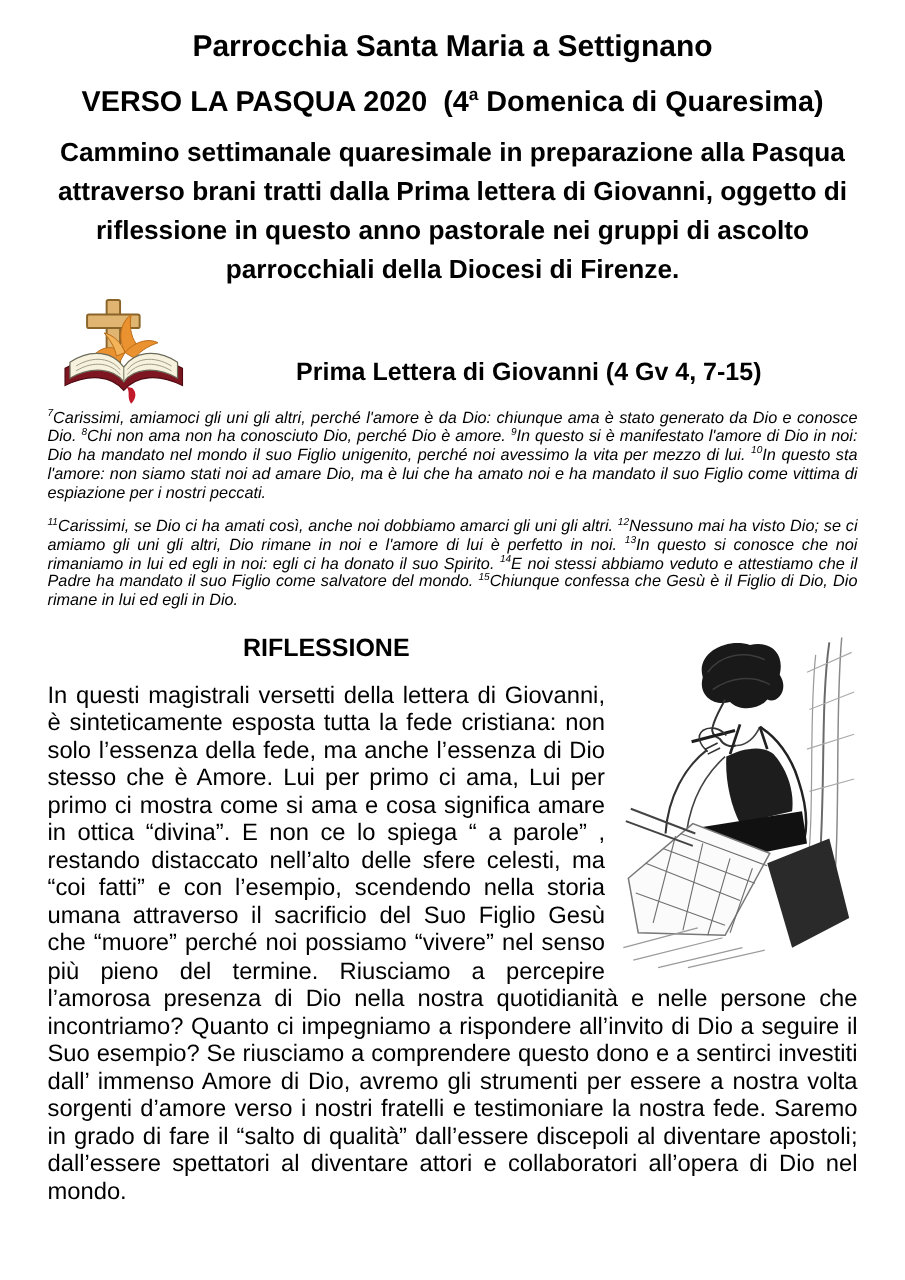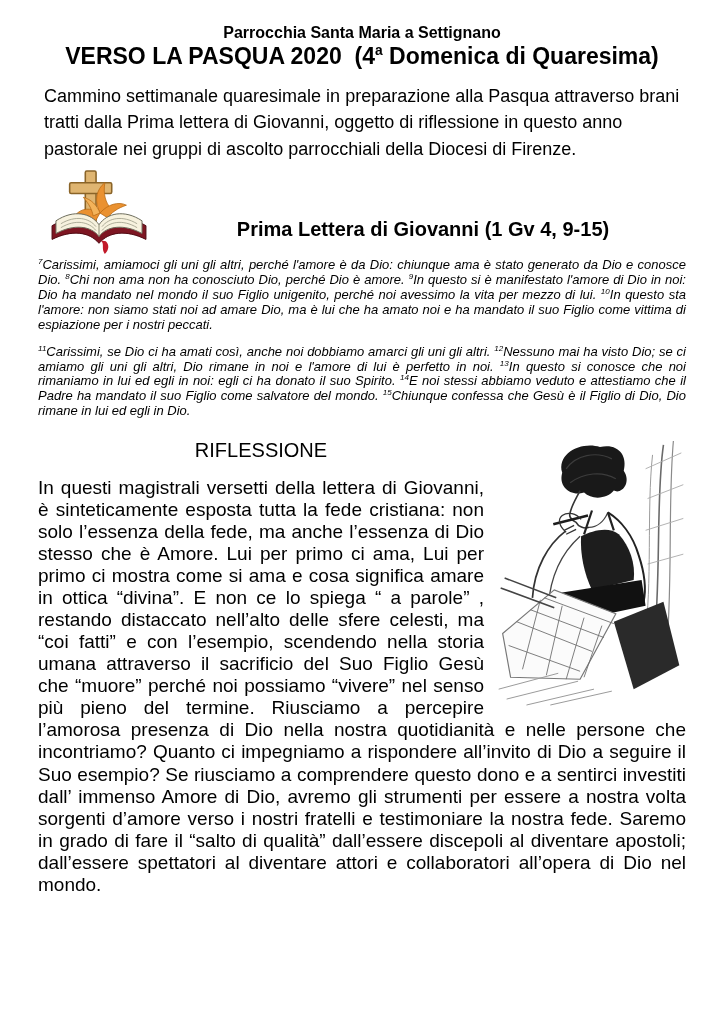--- a/index.html
+++ b/index.html
@@ -1,32 +1,32 @@
 <!DOCTYPE html>
 <html><head>
 <meta charset="utf-8">
 <style>
   html,body{margin:0;padding:0;background:#ffffff;}
   .page{
     width:724px;min-height:1024px;box-sizing:border-box;
     padding:24px 38px 10px;background:#ffffff;color:#000;
     font-family:"Liberation Sans",sans-serif;position:relative;overflow:hidden;
   }
-  .title{text-align:center;font-size:16px;font-weight:bold;margin:0 0 1px;}
+  .title{text-align:center;font-size:24px;font-weight:bold;margin:0 0 16px;}
   .subtitle{text-align:center;font-size:23px;font-weight:bold;color:#000000;margin:0 0 13px;}
   .subtitle sup{font-size:0.6em;}
-  .intro{text-align:left;font-size:18px;line-height:1.47;margin:0 6px 2px;}
+  .intro{text-align:center;font-size:21px;line-height:1.47;margin:0 6px 2px;font-weight:bold;}
   .scripture-icon{float:left;width:114px;height:90px;margin:4px 4px 0 4px;}
   .scripture-heading{text-align:center;font-size:20px;font-weight:bold;margin:0;padding-top:54px;}
   .verse{clear:left;text-align:justify;font-style:italic;font-size:13px;line-height:1.145;margin:8px 0 0;}
   .verse + .verse{margin-top:12px;}
   sup{line-height:0;font-size:0.62em;}
   .reflection{margin-top:20px;}
   .sketch{float:right;width:190px;height:270px;margin:0 0 8px 12px;}
-  .reflection-heading{text-align:center;font-size:20px;font-weight:normal;margin:0 0 15px;}
+  .reflection-heading{text-align:center;font-size:20px;font-weight:bold;margin:0 0 15px;}
   .reflection-text{text-align:justify;font-size:19px;line-height:1.16;margin:0;}
   svg{display:block;width:100%;height:100%;}
 </style>
 </head>
 <body>
 
 <div class="page">
 
   <h1 class="title">Parrocchia Santa Maria a Settignano</h1>
 
@@ -52,21 +52,21 @@
 
         <path d="M8,59 C28,47 48,51 56,63 C64,51 84,47 104,59 L104,73 C84,63 66,65 56,77 C46,65 28,63 8,73 Z" fill="#7e1622" stroke="#4e0a12" stroke-width="1"></path>
 
         <path d="M12,54 C30,42 48,46 56,58 C64,46 82,42 100,54 L100,67 C82,57 64,59 56,70 C48,59 30,57 12,67 Z" fill="#f7f2de" stroke="#6b6b5a" stroke-width="1"></path>
         <path d="M17,57 C32,48 46,51 53,60 M17,61 C32,52 46,55 53,64 M95,57 C80,48 66,51 59,60 M95,61 C80,52 66,55 59,64" stroke="#9a9a85" fill="none" stroke-width="0.8"></path>
         <line x1="56" y1="58" x2="56" y2="70" stroke="#8b8b74" stroke-width="1"></line>
 
         <path d="M58,74 C62,78 58,82 62,88 C66,84 67,79 63,75 Z" fill="#c21a2a"></path>
       </svg>
     </span>
-    <h3 class="scripture-heading">Prima Lettera di Giovanni (1 Gv 4, 9-15)</h3>
+    <h3 class="scripture-heading">Prima Lettera di Giovanni (4 Gv 4, 7-15)</h3>
 
     <p class="verse"><sup>7</sup>Carissimi, amiamoci gli uni gli altri, perché l'amore è da Dio: chiunque ama è stato generato da Dio e conosce Dio. <sup>8</sup>Chi non ama non ha conosciuto Dio, perché Dio è amore. <sup>9</sup>In questo si è manifestato l'amore di Dio in noi: Dio ha mandato nel mondo il suo Figlio unigenito, perché noi avessimo la vita per mezzo di lui. <sup>10</sup>In questo sta l'amore: non siamo stati noi ad amare Dio, ma è lui che ha amato noi e ha mandato il suo Figlio come vittima di espiazione per i nostri peccati.</p>
     <p class="verse"><sup>11</sup>Carissimi, se Dio ci ha amati così, anche noi dobbiamo amarci gli uni gli altri. <sup>12</sup>Nessuno mai ha visto Dio; se ci amiamo gli uni gli altri, Dio rimane in noi e l'amore di lui è perfetto in noi. <sup>13</sup>In questo si conosce che noi rimaniamo in lui ed egli in noi: egli ci ha donato il suo Spirito. <sup>14</sup>E noi stessi abbiamo veduto e attestiamo che il Padre ha mandato il suo Figlio come salvatore del mondo. <sup>15</sup>Chiunque confessa che Gesù è il Figlio di Dio, Dio rimane in lui ed egli in Dio.</p>
   </div>
 
   <div class="reflection">
     <span class="sketch">
       <svg viewBox="0 0 190 272" aria-hidden="true">
 
         <g stroke="#6a6a6a" fill="none" stroke-width="1.6">

